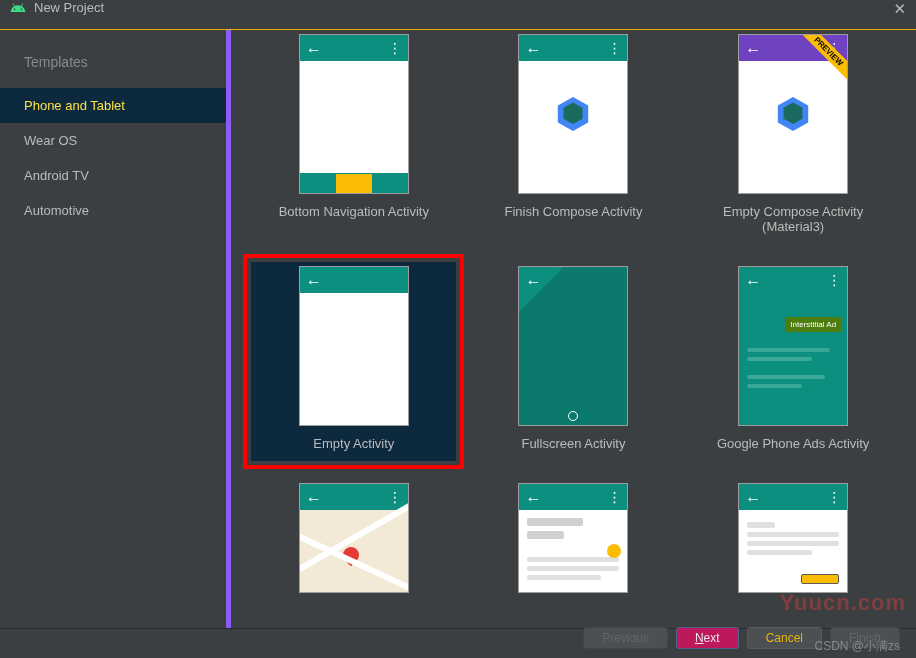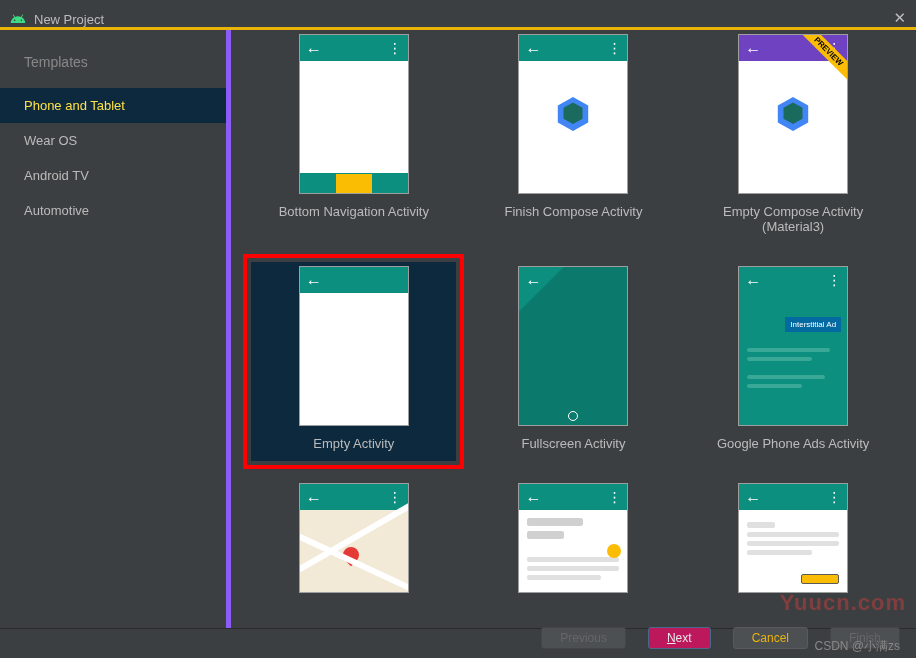--- a/index.html
+++ b/index.html
@@ -9,23 +9,23 @@
   color: #bbbbbb;
   width: 916px;
   height: 658px;
   overflow: hidden;
   position: relative;
 }
 .titlebar {
   height: 30px;
   background: #3c3f41;
   display: flex;
-  align-items: flex-end;
+  align-items: flex-start;
   padding: 0 10px;
-  border-bottom: 3px solid #eab308;
+  border-bottom: 1px solid #eab308;
 }
 .android-icon {
   width: 16px; height: 16px;
   margin-right: 8px;
 }
 .title-text { font-size: 13px; color: #bbbbbb; }
 .close-x {
   margin-left: auto;
   color: #bbbbbb;
   font-size: 15px;
@@ -152,21 +152,21 @@
   border: 1px solid #fff;
   border-radius: 50%;
 }
 .admob-body {
   position: absolute;
   top: 26px; bottom: 0; left: 0; right: 0;
   background: #0d8f7f;
   padding: 8px;
 }
 .admob-ad {
-  background: #0369a1;
+  background: #4d7c0f;
   color: #fff;
   font-size: 8px;
   padding: 3px 5px;
   position: absolute;
   right: 6px;
   top: 24px;
 }
 .admob-line {
   height: 4px;
   background: #3aa896;
@@ -215,21 +215,21 @@
   position: absolute; right: 8px; bottom: 8px;
   width: 22px; height: 10px;
   background: #fbbc04;
   border-radius: 2px;
 }
 .footer {
   height: 18px;
   display: flex;
   align-items: center;
   justify-content: flex-end;
-  gap: 22px;
+  gap: 8px;
   padding: 0 16px;
   border-top: 1px solid #2b2b2b;
   background: #3c3f41;
 }
 .btn {
   padding: 3px 18px;
   font-size: 12px;
   border: 1px solid #5a5a5a;
   background: #4c5052;
   color: #eab308;

